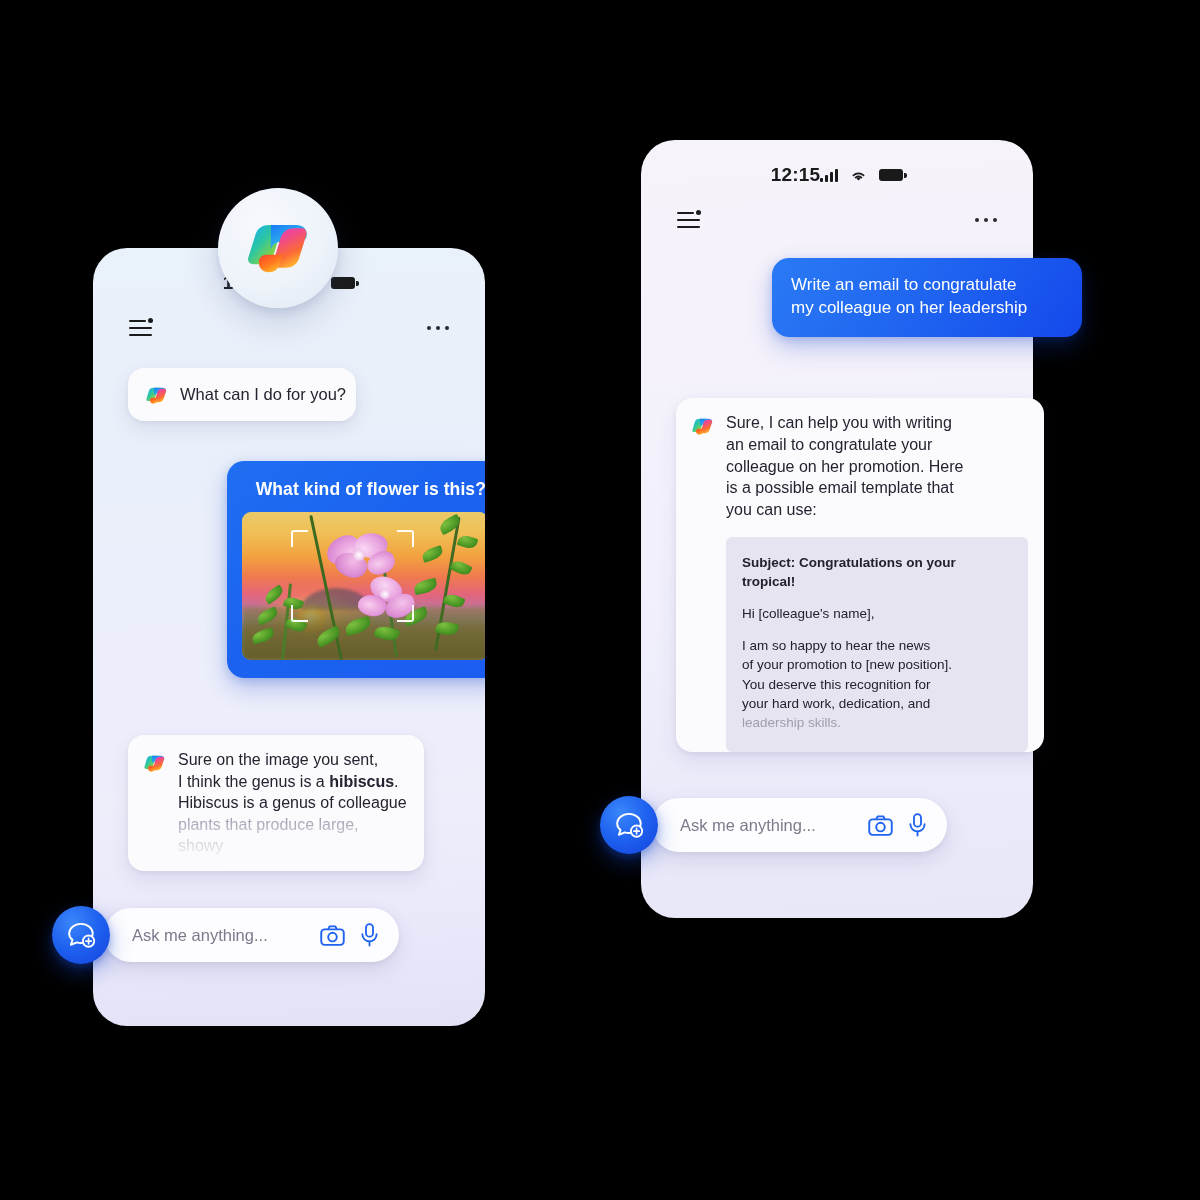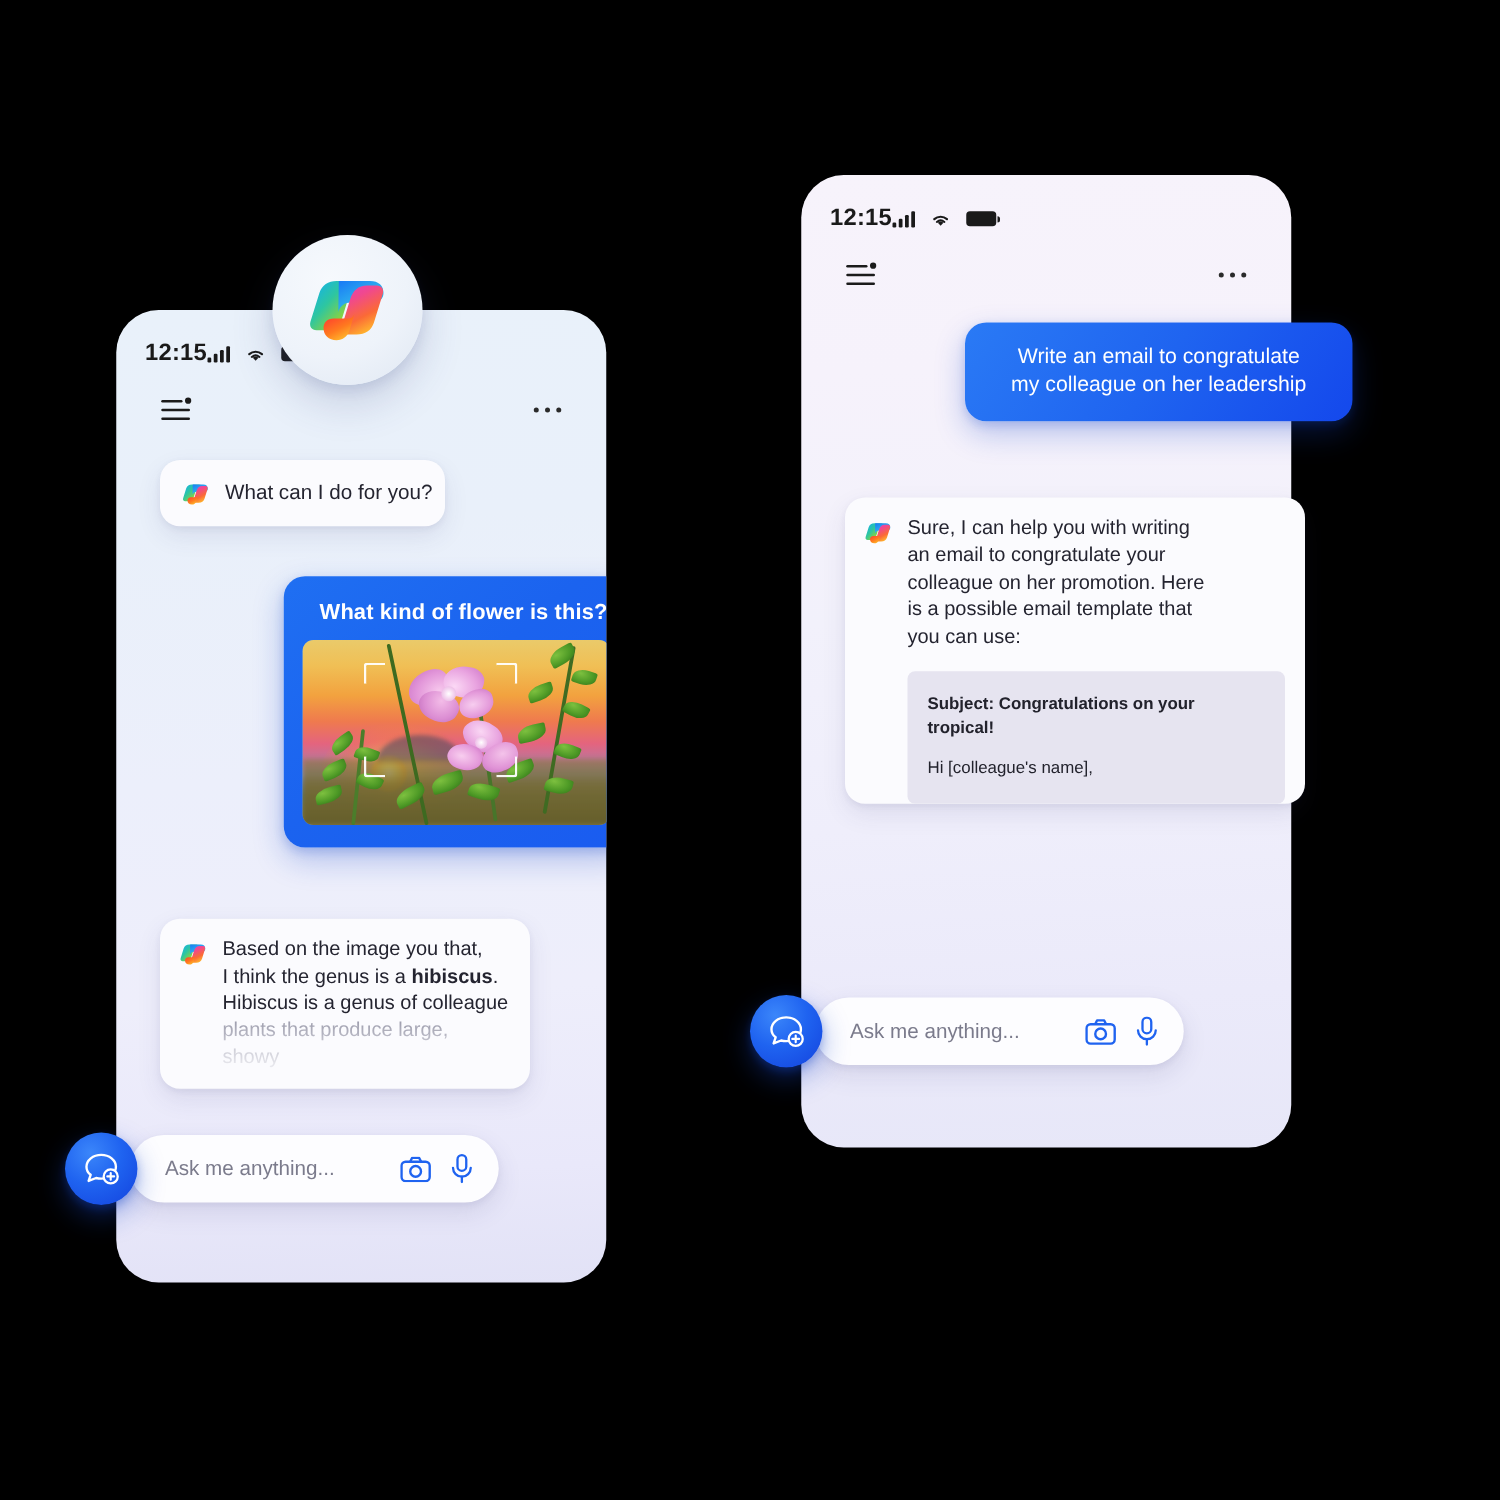--- a/index.html
+++ b/index.html
@@ -48,21 +48,21 @@
         #efeefb 66%,
         #ebeafa 84%,
         #e7e7f8 100%);
   }
 
   
   .status-bar {
     position: absolute; left: 0; right: 0; top: 20px;
     height: 30px;
     display: flex; align-items: center;
-    justify-content: flex-start;
+    justify-content: center;
     padding: 0 23px;
     color: #1a1a1a;
   }
   .status-time {
     font-size: 19px; font-weight: 700; letter-spacing: .2px;
     font-family: "Liberation Sans", sans-serif;
   }
   .status-icons { display: flex; align-items: center; gap: 11px; }
 
   
@@ -228,21 +228,20 @@
   .fade-mask {
     -webkit-mask-image: linear-gradient(to bottom, #000 0%, #000 62%, rgba(0,0,0,.45) 84%, rgba(0,0,0,.12) 100%);
             mask-image: linear-gradient(to bottom, #000 0%, #000 62%, rgba(0,0,0,.45) 84%, rgba(0,0,0,.12) 100%);
   }
 
   
   #task-bubble {
     left: 131px; top: 118px; width: 310px;
     padding: 15px 19px 17px 19px;
     background: linear-gradient(125deg,#2a7af5 0%, #1f64f0 50%, #1448ec 100%);
-    text-align: center;
   }
   #task-bubble .utext {
     font-size: 17px; line-height: 1.38; font-weight: 400; color: #fff;
   }
   #reply-bubble {
     left: 35px; top: 258px; width: 368px;
     padding: 14px 16px 0 14px; flex-direction: row;
     overflow: hidden;
   }
   #reply-bubble .bubble-text { font-size: 16px; line-height: 1.36; }
@@ -456,21 +455,21 @@
               <i></i>
           </div>
         </div>
       </div>
 
       <div class="bubble-ai" id="answer-bubble">
         <svg class="cp-logo" width="25" height="25" viewBox="0 0 64 64">
             <use href="#copilot-mark"></use>
           </svg>
         <div class="bubble-text fade-mask">
-          <div>Based on the image you that,</div>
+          <div>Sure on the image you sent,</div>
           <div><span>I think the genus is a </span><b>hibiscus</b><span>.</span></div>
           <div>Hibiscus is a genus of colleague</div>
           <div style="color:#9b9bab">plants that produce large, showy</div>
         </div>
       </div>
 
     </div>
   </div>
 
   <div class="composer" id="composer-one">
@@ -549,20 +548,27 @@
           <div>colleague on her promotion. Here</div>
           <div>is a possible email template that</div>
           <div>you can use:</div>
         </div>
         <div class="email-card">
           <p class="subject">
             <span>Subject: Congratulations on your</span><br>
             <span>tropical!</span>
           </p>
           <p>Hi [colleague's name],</p>
+          <p>
+            <span>I am so happy to hear the news</span><br>
+            <span>of your promotion to [new position].</span><br>
+            <span>You deserve this recognition for</span><br>
+            <span>your hard work, dedication, and</span><br>
+            <span class="faded">leadership skills.</span>
+          </p>
         </div>
       </div>
     </div>
   </div>
 
   <div class="composer" id="composer-two">
     <div class="fab">
       <svg width="31" height="29" viewBox="0 0 34 32">
           <use href="#icon-newchat"></use>
         </svg>

